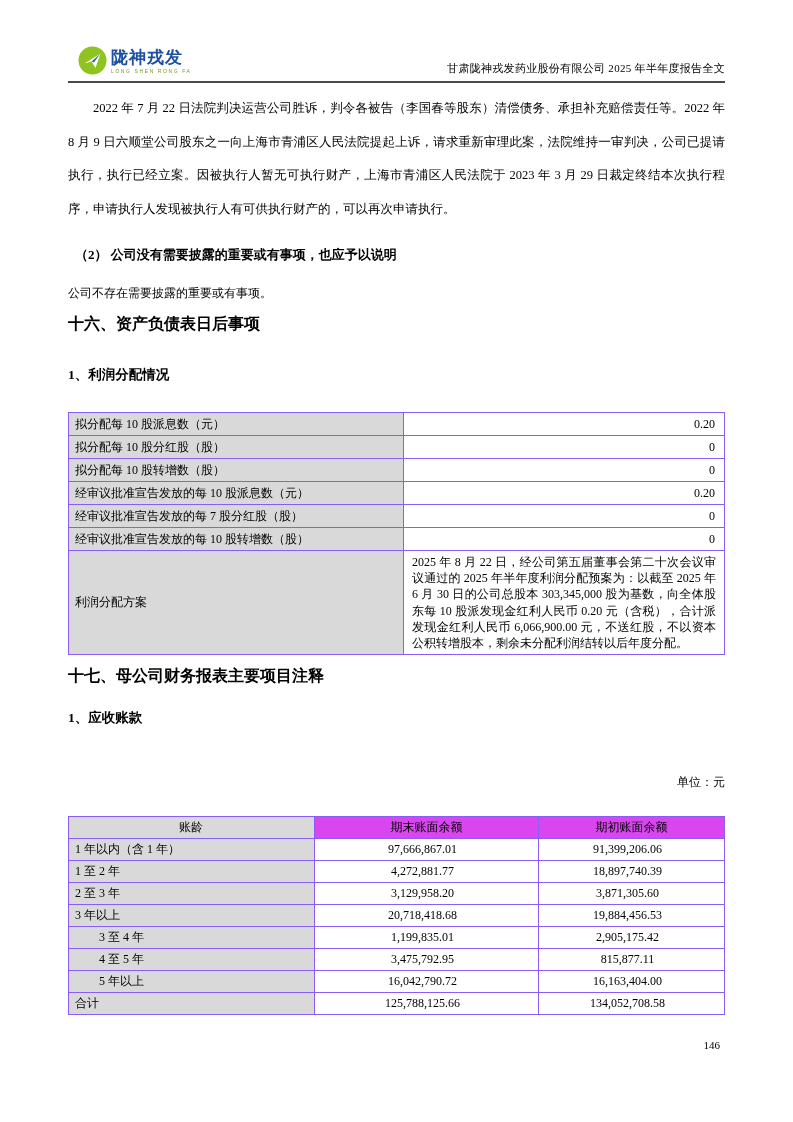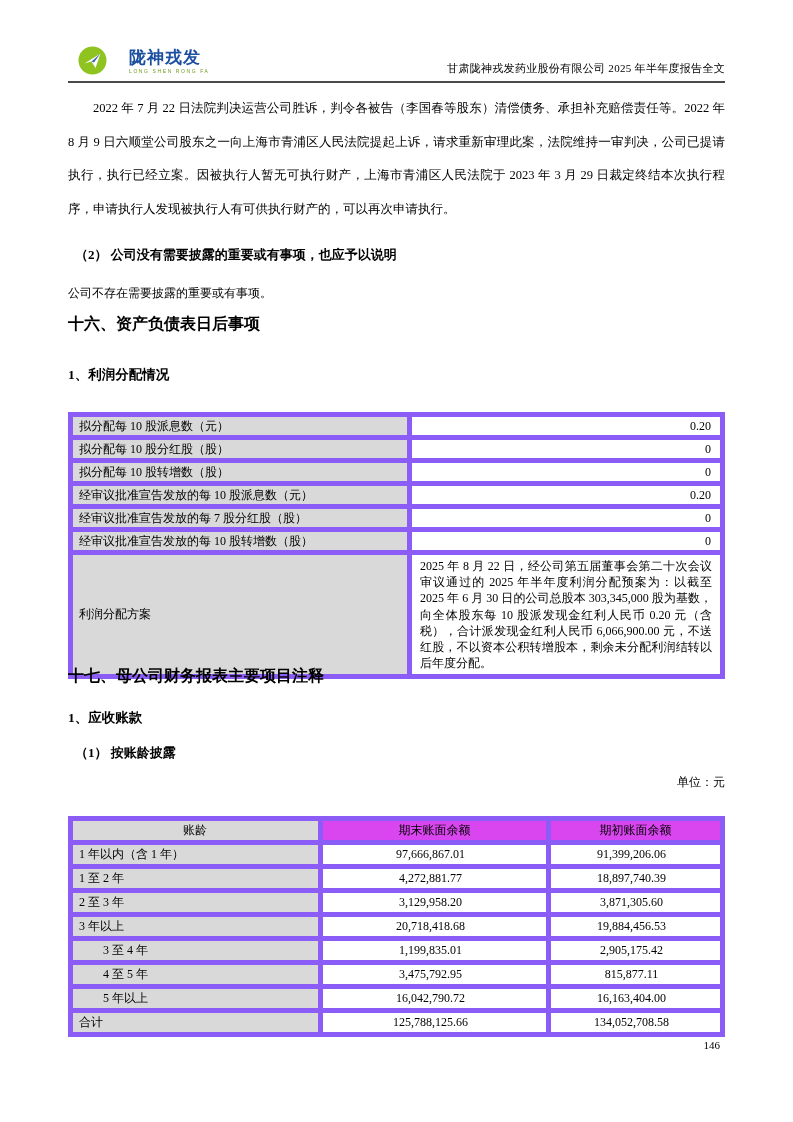--- a/index.html
+++ b/index.html
@@ -7,21 +7,21 @@
     position:relative;
     width:793px; height:1122px;
     background:#ffffff;
     font-family:"Liberation Serif","DejaVu Serif",serif;
     color:#000;
     overflow:hidden;
   }
 
   
   .doc-header { position:absolute; left:68px; right:68px; top:44px; height:40px; }
-  .logo { position:absolute; left:10px; top:2px; display:flex; align-items:flex-start; gap:22px; }
+  .logo { position:absolute; left:10px; top:2px; display:flex; align-items:flex-start; gap:4px; }
   .logo-circle { width:29px; height:29px; display:block; }
   .logo-texts { display:flex; flex-direction:column; margin-top:3px; }
   .logo-cn { font-family:"Liberation Sans","DejaVu Sans",sans-serif; font-weight:bold;
              font-size:17px; line-height:17px; color:#1c4fa0; letter-spacing:1px; }
   .logo-en { font-family:"Liberation Sans","DejaVu Sans",sans-serif; font-size:5px;
              letter-spacing:1.6px; color:#6f9a1e; margin-top:2px; }
   .header-title { position:absolute; right:0; bottom:8px; font-size:11px; letter-spacing:0.3px; }
   .header-rule { position:absolute; left:0; right:0; top:37px; height:2px; background:#4a4a4a; }
 
   
@@ -33,21 +33,21 @@
   .h-big  { font-weight:bold; font-size:16px; line-height:22px; }
   .h16    { top:313px; }
   .h16-1  { top:365px; font-weight:bold; font-size:13.5px; line-height:19px; }
   .h17    { top:665px; }
   .h17-1  { top:708px; font-weight:bold; font-size:13.5px; line-height:19px; }
   .h17-1-1{ top:743px; font-weight:bold; font-size:13px; line-height:19px; padding-left:7px; }
   .unit   { top:773px; text-align:right; font-size:12px; line-height:18px; }
 
   
   table { border-collapse:collapse; position:absolute; left:68px; width:657px; font-size:12px; }
-  td, th { border:5px solid #8b5cf6; }
+  td, th { border:1px solid #8b5cf6; }
 
   .t1 { top:412px; }
   .t1 tr { height:23px; }
   .t1 .lbl { width:322px; background:#d9d9d9; padding:0 6px; text-align:left; font-weight:normal; }
   .t1 .val { text-align:right; padding:0 9px; }
   .t1 .plan-text { text-align:justify; line-height:16.2px; padding:3px 8px; }
 
   .t2 { top:796px;margin-top:20px; }
   .t2 tr { height:22px; }
   .t2 th { background:#d946ef; font-weight:normal; text-align:center; }
@@ -113,21 +113,20 @@
     </tr>
     <tr>
       <td class="lbl">利润分配方案</td>
       <td class="plan-text">2025 年 8 月 22 日，经公司第五届董事会第二十次会议审议通过的 2025 年半年度利润分配预案为：以截至 2025 年 6 月 30 日的公司总股本 303,345,000 股为基数，向全体股东每 10 股派发现金红利人民币 0.20 元（含税），合计派发现金红利人民币 6,066,900.00 元，不送红股，不以资本公积转增股本，剩余未分配利润结转以后年度分配。</td>
     </tr>
   </tbody>
     </table>
 
   <div class="abs h-big h17">十七、母公司财务报表主要项目注释</div>
   <div class="abs h17-1">1、应收账款</div>
-  <div class="abs h17-1-1">（1）  按账龄披露</div>
   <div class="abs unit">单位：元</div>
 
   <table class="t2">
     <tbody>
         <tr>
       <th class="c1" style="text-align:center;padding-left:0;">账龄</th>
       <th class="c2">期末账面余额</th>
       <th>期初账面余额</th>
     </tr>
     <tr>

